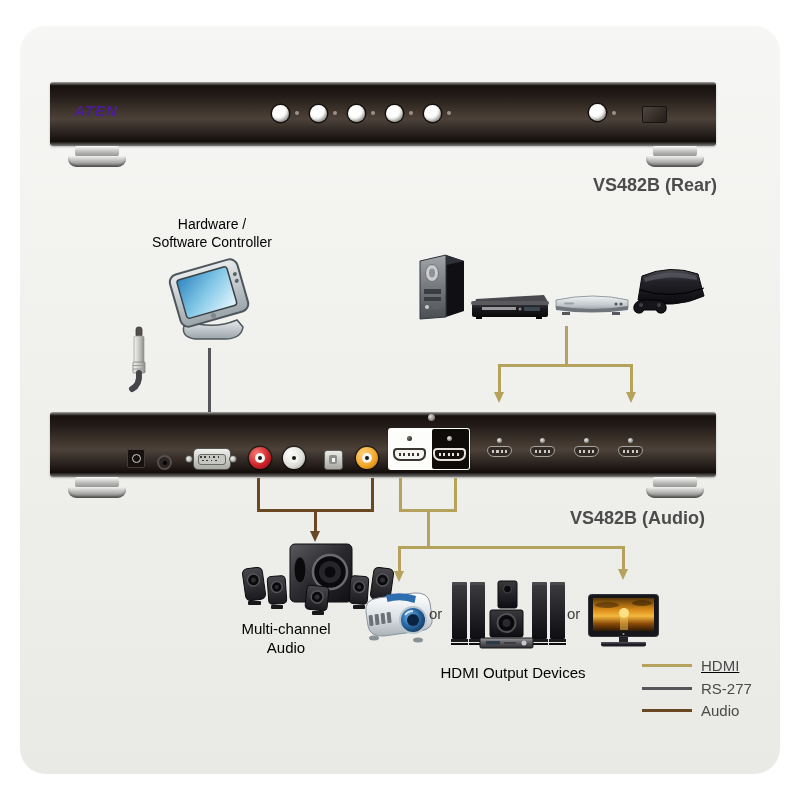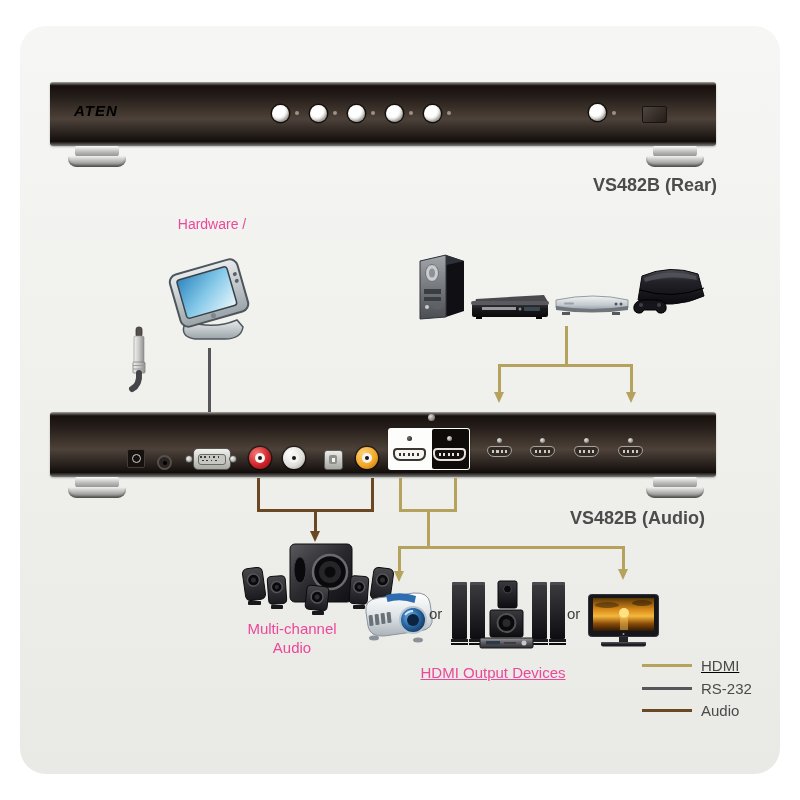--- a/index.html
+++ b/index.html
@@ -12,36 +12,36 @@
   .device { position:absolute; left:50px; width:666px; }
   .device-body { position:absolute; inset:0; border-radius:3px;
       background:linear-gradient(180deg,#a8a8a6 0%,#55504c 3%,#17110e 6%,#241c19 22%,#42382f 48%,#4c423a 58%,#2c2420 78%,#130e0b 93%,#4a4a48 97%,#7e7d7b 100%);
       box-shadow:0 1px 2px rgba(0,0,0,.25); }
   .foot { position:absolute; width:58px; height:22px; }
   .foot::before { content:''; position:absolute; left:7px; right:7px; top:0; height:11px;
       background:linear-gradient(180deg,#fbfbfa,#b4b4b2 60%,#8e8e8c); border-radius:2px 2px 4px 4px; }
   .foot::after { content:''; position:absolute; left:0; right:0; top:10px; height:11px;
       background:linear-gradient(180deg,#f1f1ef,#a2a2a0 65%,#6f6f6d); border-radius:3px 3px 9px 9px;
       box-shadow:inset 0 -2px 2px rgba(0,0,0,.3); }
-  .brand { position:absolute; left:24px; top:20px; color:#000000; font-size:15px; font-weight:bold;
+  .brand { position:absolute; left:24px; top:20px; color:#4c1d95; font-size:15px; font-weight:bold;
       font-style:italic; letter-spacing:1px; }
 
   .btn-row { position:absolute; left:222px; top:22px; display:flex; height:18px; }
   .btn-unit { width:38px; display:flex; align-items:center; }
   .pbtn { width:17px; height:17px; border-radius:50%;
       background:radial-gradient(circle at 38% 32%, #ffffff 0 42%, #e2e2e0 55%, #9a9a98 72%, #dcdcda 82%, #4e4e4c 100%);
       box-shadow:0 0 0 1.5px #16100d, 0 1px 1px rgba(255,255,255,.2); }
   .led { width:4px; height:4px; border-radius:50%; background:#9b918b; margin-left:6px; }
   .pbtn.single { position:absolute; left:539px; top:22px; }
   .led.single { position:absolute; left:562px; top:29px; margin:0; }
   .ir-window { position:absolute; left:592px; top:24px; width:23px; height:15px; border-radius:2px;
       background:linear-gradient(135deg,#504641 0%,#352c27 60%,#241d19 100%); border:1px solid #181210; }
 
   
-  .caption { position:absolute; font-size:14px; line-height:18px; color:#ec4899; text-align:center; }
+  .caption { position:absolute; font-size:14px; line-height:18px; color:#000000; text-align:center; }
   .caption.big { font-size:15px; line-height:19px; }
   .device-caption { position:absolute; font-size:18px; font-weight:bold; color:#4c4c4c; }
   .or-label { position:absolute; font-size:15px; color:#3d3d3d; }
 
   
   .seg { position:absolute; }
   .c-hdmi { background:#b5a35d; }
   .c-rs   { background:#55555a; }
   .c-audio{ background:#6b4824; }
   .arr { position:absolute; width:0; height:0; border-left:5.5px solid transparent; border-right:5.5px solid transparent; }
@@ -132,20 +132,21 @@
     <div class="pbtn single"></div>
     <div class="led single"></div>
     <div class="ir-window"></div>
     <div class="foot" style="left:18px; top:100%;"></div>
     <div class="foot" style="left:596px; top:100%;"></div>
   </div>
   <div class="device-caption" style="right:83px; top:175px;">VS482B (Rear)</div>
 
   <div class="caption" style="left:92px; top:215px; width:240px;">
     <div>Hardware /</div>
+    <div>Software Controller</div>
   </div>
 
   <svg style="left:160px; top:258px;" width="100" height="90" viewBox="0 0 100 90">
     <defs>
       <linearGradient id="ctrlScreen" x1="0" y1="0" x2="1" y2="1">
         <stop offset="0" stop-color="#2f86c0"></stop>
           <stop offset="0.5" stop-color="#85c9e8"></stop>
           <stop offset="1" stop-color="#eaf7fd"></stop>
       </linearGradient>
       <linearGradient id="ctrlBody" x1="0" y1="0" x2="0" y2="1">
@@ -362,21 +363,21 @@
       <circle cx="117" cy="45" r="2" fill="#2e2e32"></circle>
     </g>
     <rect x="111" y="63" width="12" height="4" rx="1" fill="#18181a"></rect>
     <g transform="rotate(8 140 42)">
       <rect x="130" y="26" width="20" height="32" rx="5" fill="url(#satBody)" stroke="#0c0c0e"></rect>
       <circle cx="140" cy="38" r="6" fill="#0a0a0c" stroke="#55555a" stroke-width="1.5"></circle>
       <circle cx="140" cy="38" r="2.5" fill="#2e2e32"></circle>
     </g>
     <rect x="133" y="59" width="13" height="4" rx="1" fill="#18181a"></rect>
   </svg>
-  <div class="caption big" style="left:212px; top:619px; width:160px;">
+  <div class="caption big" style="left:206px; top:619px; width:160px;">
     <div>Multi-channel</div>
     <div>Audio</div>
   </div>
 
   <svg style="left:356px; top:588px;" width="80" height="56" viewBox="0 0 80 56">
     <defs>
       <linearGradient id="projBody" x1="0" y1="0" x2="0" y2="1">
         <stop offset="0" stop-color="#ffffff"></stop>
           <stop offset=".55" stop-color="#dde2e6"></stop>
           <stop offset="1" stop-color="#aab2b8"></stop>
@@ -463,27 +464,27 @@
     <ellipse cx="20" cy="12" rx="12" ry="3" fill="#4a2c06" opacity="0.6"></ellipse>
     <ellipse cx="55" cy="10" rx="10" ry="3" fill="#3a2204" opacity="0.6"></ellipse>
     <circle cx="37" cy="20" r="5" fill="#ffe48a" opacity="0.95"></circle>
     <rect x="33" y="24" width="8" height="13" fill="#f8c85a" opacity="0.5"></rect>
     <circle cx="36.5" cy="41" r="1" fill="#9a9a9e"></circle>
     <rect x="32" y="44" width="9" height="5" fill="#23232a"></rect>
     <rect x="14" y="49" width="45" height="4.5" rx="2" fill="#1c1c22"></rect>
     <rect x="14" y="49" width="45" height="1.5" rx="0.7" fill="#4a4a52"></rect>
   </svg>
 
-  <div class="caption big" style="left:373px; top:663px; width:240px;text-decoration:underline;">HDMI Output Devices</div>
+  <div class="caption big" style="left:393px; top:663px; width:240px;">HDMI Output Devices</div>
 
   <div class="legend-row" style="top:657px;text-decoration:underline;">
     <div class="legend-swatch" style="background: rgb(181, 163, 93);"></div>
     <div class="legend-label">HDMI</div>
   </div>
   <div class="legend-row" style="top:680px;">
     <div class="legend-swatch" style="background: rgb(85, 85, 90);"></div>
-    <div class="legend-label">RS-232</div>
+    <div class="legend-label">RS-277</div>
   </div>
   <div class="legend-row" style="top:702px;">
     <div class="legend-swatch" style="background: rgb(107, 72, 36);"></div>
     <div class="legend-label">Audio</div>
   </div>
 </div>
 
 </body></html>

